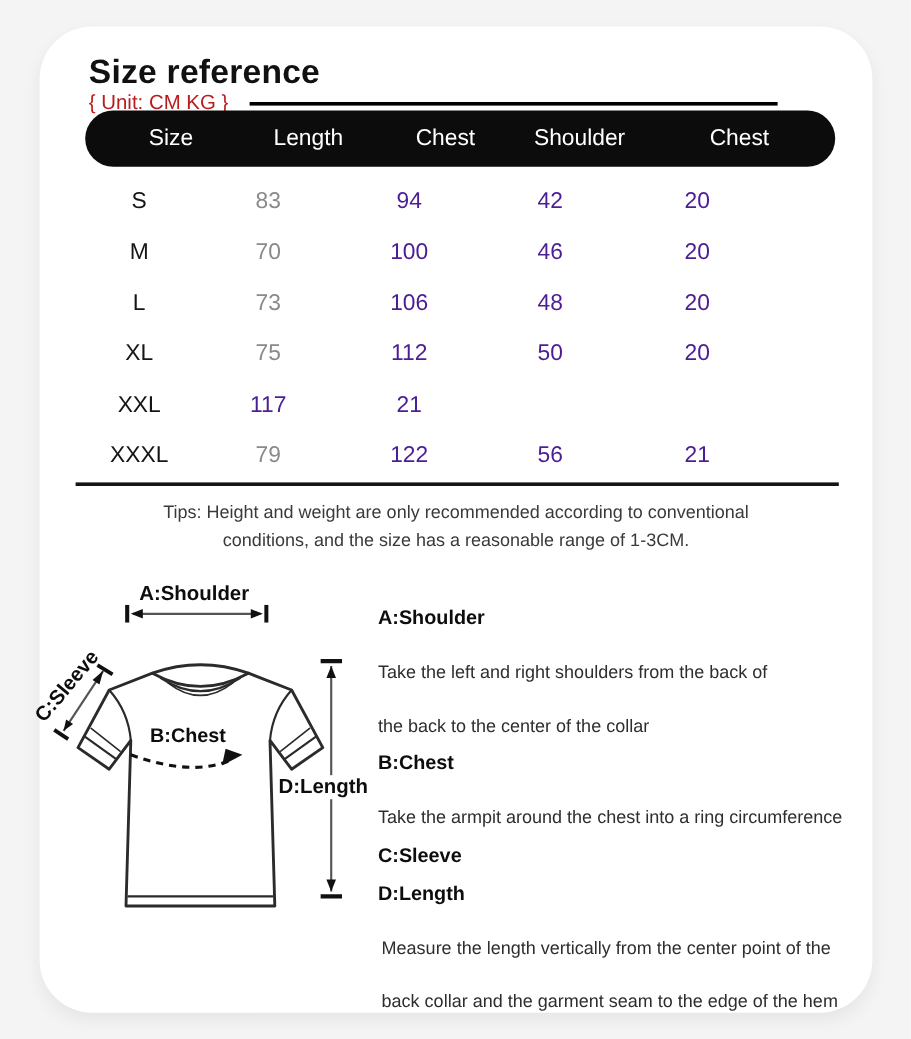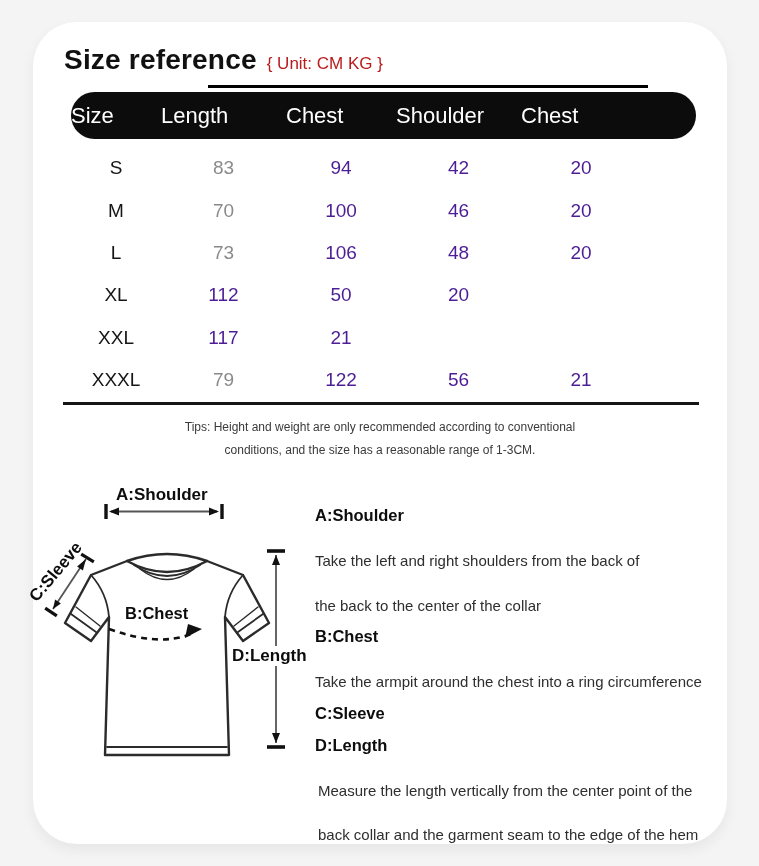--- a/index.html
+++ b/index.html
@@ -10,44 +10,44 @@
     position:relative;
     overflow:hidden;
     color:#1c1c1c;
   }
   .card {
     position:absolute; left:33px; top:22px; width:694px; height:822px;
     background:#ffffff; border-radius:44px;
     box-shadow:0 6px 14px rgba(0,0,0,0.06);
   }
   
-  .title-row { position:absolute; left:31px; top:22px; display:flex; align-items:baseline; }
+  .title-row { position:absolute; left:31px; top:22px; display:flex; align-items:baseline;flex-direction:column; }
   .page-title { font-size:28px; font-weight:bold; letter-spacing:0.2px; color:#111; }
   .unit-note { font-size:17px; color:#b91c1c; margin-left:10px; }
   
   .table-wrap { position:absolute; left:38px; top:70px; width:625px; }
   .table-top-edge { position:absolute; left:137px; top:-7px; width:440px; height:3px; background:#000; }
   .thead {
     position:relative; height:47px; background:#0c0c0c; border-radius:26px;
     display:grid; grid-template-columns:90px 125px 110px 125px 120px;
     align-items:center; padding-right:55px;
   }
-  .thead .th { color:#fff; font-size:22px; text-align:left; }
+  .thead .th { color:#fff; font-size:19px; text-align:right; }
   .tbody { margin-top:8px; }
   .trow {
     height:42.4px; display:grid; grid-template-columns:90px 125px 110px 125px 120px;
     align-items:center; padding-right:55px;
   }
   .trow .td { font-size:19px; text-align:center; color:#4c1d95; }
   .trow .td.size-cell { color:#151515; }
   .trow .td.length-cell { color:#8a8a8a; }
   .table-bottom-line { position:absolute; left:-8px; top:310px; width:636px; height:3px; background:#151515; }
   
   .tips { position:absolute; left:0; top:394px; width:100%; text-align:center;
-          font-size:12px; color:#3a3a3a; line-height:23px; }
+          font-size:15px; color:#3a3a3a; line-height:23px; }
   
   .diagram { position:absolute; left:0; top:456px; width:100%; height:310px; }
   .diag-label { position:absolute; font-weight:bold; color:#0d0d0d; font-size:17px; white-space:nowrap; }
   .a-label { left:83px; top:7px; }
   .c-label { left:-22px; top:84px; width:90px; text-align:center; transform:rotate(-50deg); }
   .b-label { left:92px; top:126px; font-size:16.5px; }
   .d-label { left:197px; top:168px; background:#fff; padding:0 2px; z-index:3; }
   .arrow-svg { position:absolute; }
   .a-arrow { left:71px; top:26px; }
   .c-arrow { left:8px;  top:68px; }
@@ -96,20 +96,21 @@
       </div>
       <div class="trow">
         <span class="td size-cell">L</span>
         <span class="td length-cell">73</span>
         <span class="td">106</span>
         <span class="td">48</span>
         <span class="td">20</span>
       </div>
       <div class="trow">
         <span class="td size-cell">XL</span>
+        <span class="td length-cell">75</span>
         <span class="td">112</span>
         <span class="td">50</span>
         <span class="td">20</span>
       </div>
       <div class="trow">
         <span class="td size-cell">XXL</span>
         <span class="td">117</span>
         <span class="td">21</span>
       </div>
       <div class="trow">

